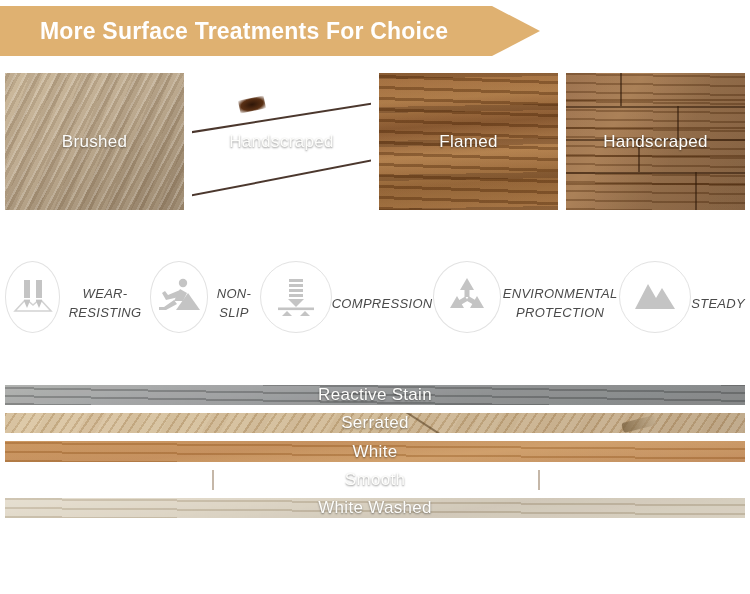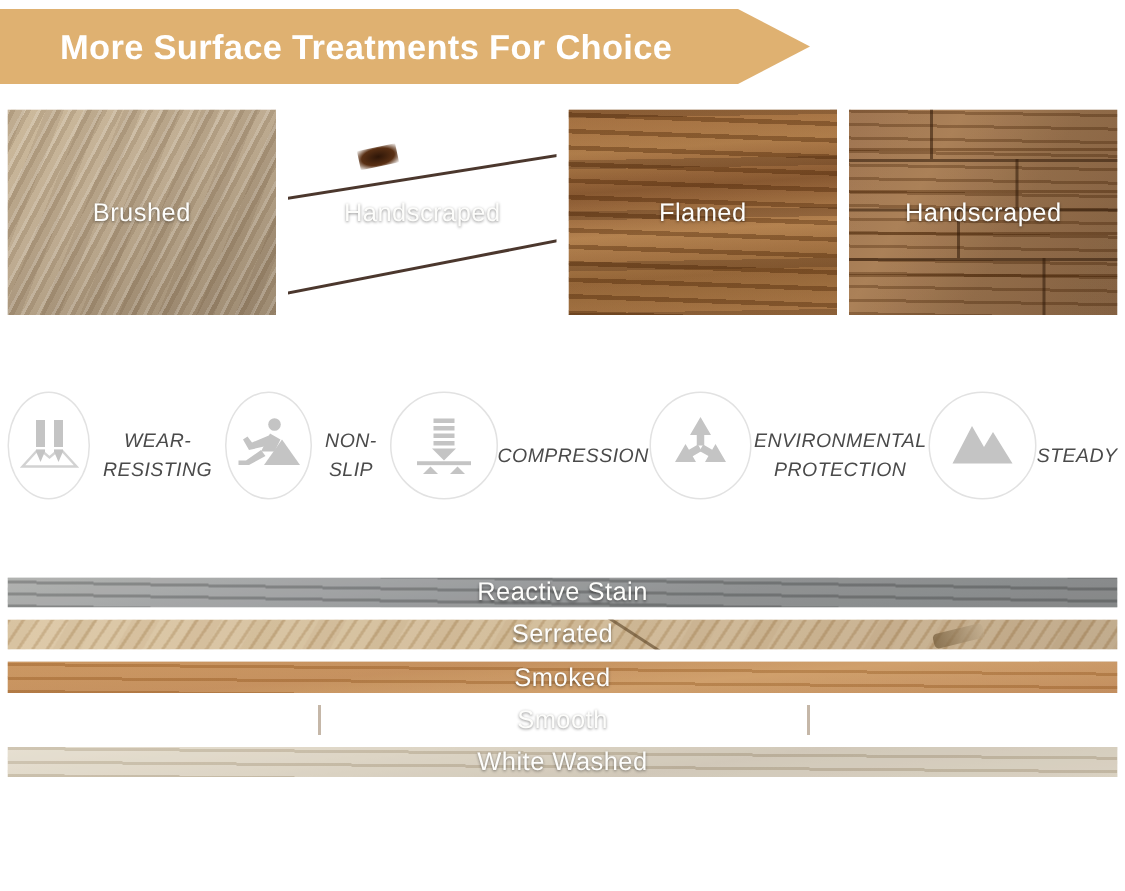--- a/index.html
+++ b/index.html
@@ -301,21 +301,21 @@
 
     <div class="tile w-serrated">
       <div class="grain"></div>
       <div class="diag"></div>
       <div class="nick"></div>
       <span class="tile-label">Serrated</span>
     </div>
 
     <div class="tile w-smoked">
       <div class="grain"></div>
-      <span class="tile-label">Smoked</span>
+      <span class="tile-label">White</span>
     </div>
 
     <div class="tile w-smooth">
       <div class="grain"></div>
       <div class="vline" style="left:28%"></div>
       <div class="vline" style="left:72%"></div>
       <span class="tile-label">Smooth</span>
     </div>
 
     <div class="tile w-whitewash">

